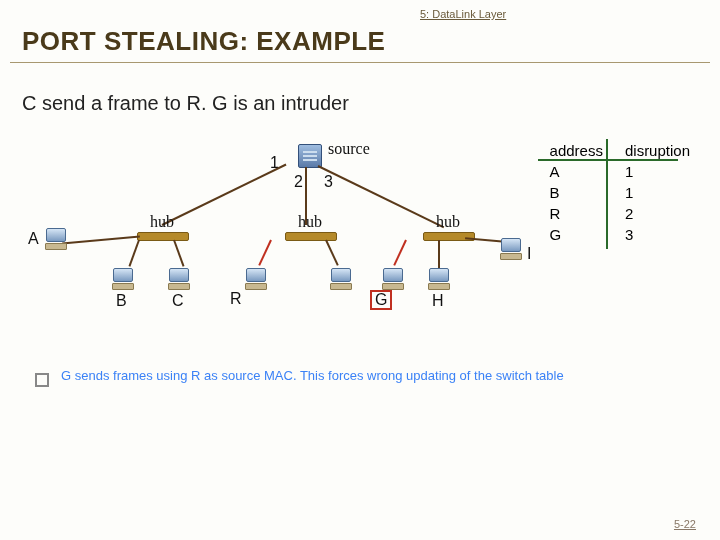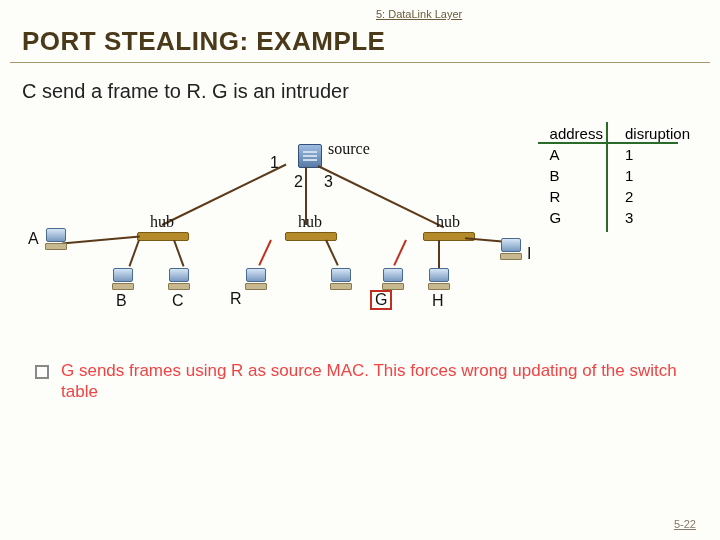--- a/index.html
+++ b/index.html
@@ -8,21 +8,21 @@
     width: 720px;
     height: 540px;
     background: #fdfdfa;
     font-family: Arial, sans-serif;
     position: relative;
     overflow: hidden;
   }
   .header-link {
     position: absolute;
     top: 8px;
-    left: 376px;
+    left: 420px;
     font-size: 11px;
     color: #6a5a3a;
     text-decoration: underline;
     text-align: right;
   }
   .title {
     position: absolute;
     top: 26px;
     left: 22px;
     font-size: 26px;
@@ -34,21 +34,21 @@
   .hr {
     position: absolute;
     top: 62px;
     left: 10px;
     width: 700px;
     height: 1px;
     background: #a89870;
   }
   .subtitle {
     position: absolute;
-    top: 80px;
+    top: 92px;
     left: 22px;
     font-size: 20px;
     color: #222;
   }
   .diagram {
     position: absolute;
     top: 130px;
     left: 40px;
     width: 640px;
     height: 220px;
@@ -103,21 +103,21 @@
   }
   .wire {
     position: absolute;
     background: #5a3a1a;
   }
   .wire-red {
     background: #c03020;
   }
   .table-box {
     position: absolute;
-    top: 122px;
+    top: 139px;
     right: 18px;
     font-size: 15px;
     font-family: "Comic Sans MS", cursive, sans-serif;
   }
   .table-box .hdr {
     font-weight: normal;
   }
   .table-box td {
     padding: 1px 10px;
     text-align: left;
@@ -127,27 +127,27 @@
     width: 2px;
     background: #2a6a2a;
   }
   .hline {
     position: absolute;
     height: 2px;
     background: #2a6a2a;
   }
   .bullets {
     position: absolute;
-    top: 360px;
+    top: 368px;
     left: 35px;
     width: 645px;
-    font-size: 17px;
+    font-size: 13px;
     line-height: 1.25;
     font-family: "Trebuchet MS", Arial, sans-serif;
-    color: #ef4444;
+    color: #3b82f6;
   }
   .bullets .row {
     display: flex;
     margin-bottom: 6px;
   }
   .bullets .marker {
     width: 10px; height: 10px;
     border: 2px solid #888;
     margin-top: 5px;
     margin-right: 12px;

